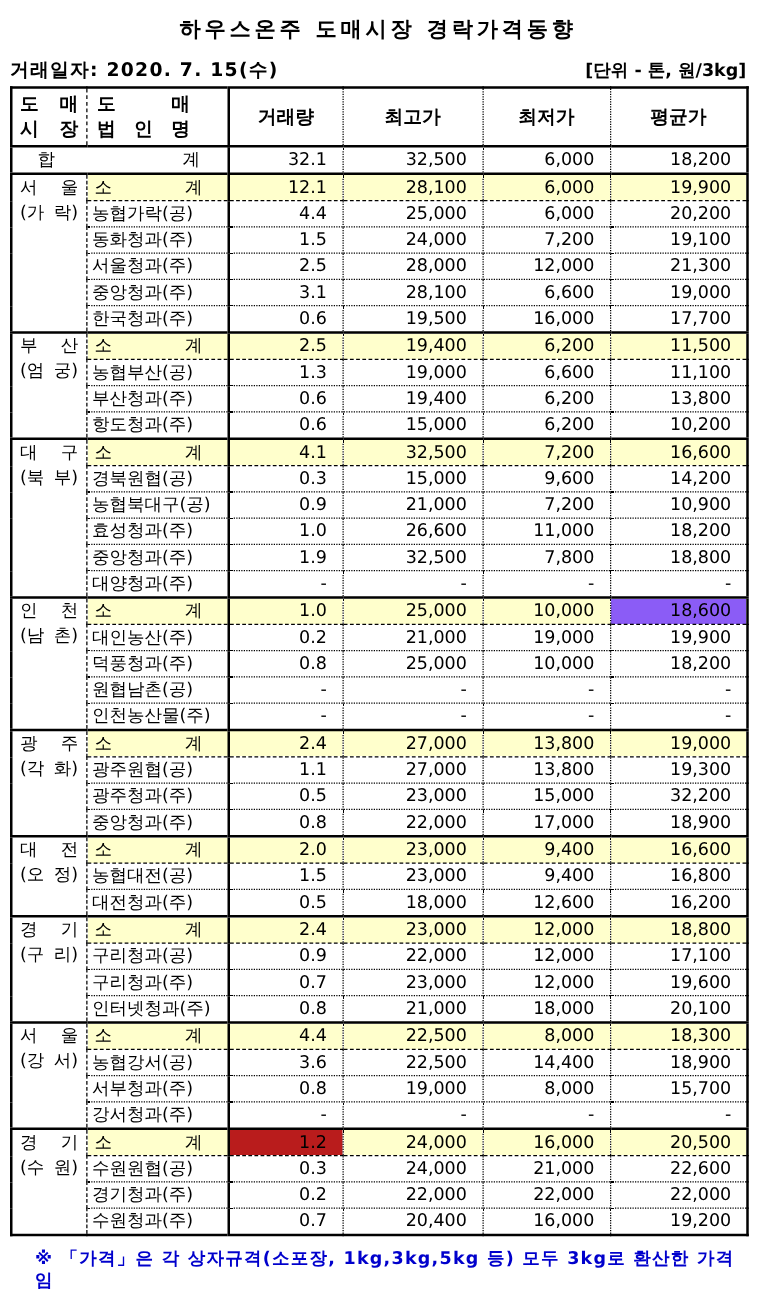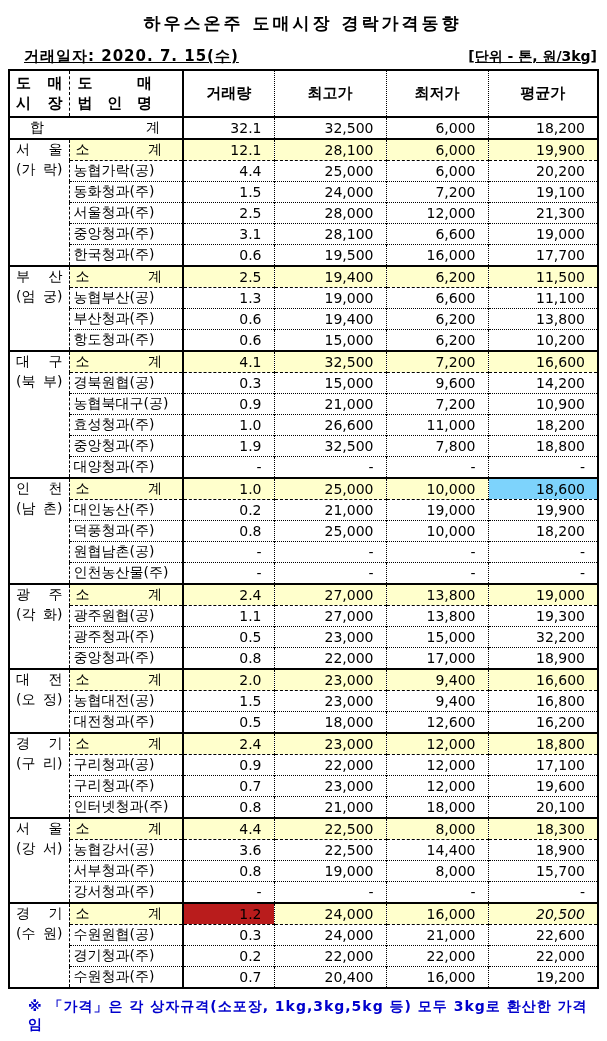--- a/index.html
+++ b/index.html
@@ -1,21 +1,21 @@
 <!DOCTYPE html>
 <html><head>
 <meta charset="utf-8">
 <style>
   html,body{margin:0;padding:0;background:#fff;color:#000;}
   body{width:607px;font-family:"DejaVu Sans","Liberation Sans",sans-serif;}
   .page{padding:6px 10px 6px 8px;box-sizing:border-box;}
 
   .title{font-size:17px;font-weight:bold;text-align:center;letter-spacing:3px;margin:6px 0 12px 0;}
 
-  .meta{display:flex;justify-content:space-between;align-items:flex-end;margin:0 0 3px 16px;text-decoration:underline;}
+  .meta{display:flex;justify-content:space-between;align-items:flex-end;margin:0 0 3px 0;}
   .date{font-size:15px;font-weight:bold;letter-spacing:1px;}
   .unit{font-size:14px;font-weight:bold;}
 
   table.price{border-collapse:collapse;table-layout:fixed;width:589px;border:2px solid #000;}
   th,td{overflow:hidden;white-space:nowrap;}
   thead th{font-size:15px;font-weight:bold;border-bottom:2px solid #000;padding:13px 0;vertical-align:middle;}
   td{height:20px;font-size:14px;font-weight:normal;padding:0;}
   tbody td{border-top:1px dotted #000;}
   tr.group-start td{border-top:2px solid #000;}
   tr.after-subtotal td{border-top:1px dashed #000;}
@@ -281,21 +281,21 @@
           </td>
           <td class="c1 name-cell hl sub-label" style="background: rgb(255, 255, 204);">
             <div class="jl">
               <span>소</span>
               <span>계</span>
             </div>
           </td>
           <td class="c2 num hl" style="background: rgb(255, 255, 204);">1.0</td>
           <td class="c3 num hl" style="background: rgb(255, 255, 204);">25,000</td>
           <td class="c4 num hl" style="background: rgb(255, 255, 204);">10,000</td>
-          <td class="c5 num hl" style="background: #7dd3fc; margin-top: 14px;">18,600</td>
+          <td class="c5 num hl" style="background: #8b5cf6; margin-top: 14px;">18,600</td>
         </tr>
         <tr class="after-subtotal">
           <td class="c1 name-cell">대인농산(주)</td>
           <td class="c2 num">0.2</td>
           <td class="c3 num">21,000</td>
           <td class="c4 num">19,000</td>
           <td class="c5 num">19,900</td>
         </tr>
         <tr>
           <td class="c1 name-cell">덕풍청과(주)</td>
@@ -496,21 +496,21 @@
           </td>
           <td class="c1 name-cell hl sub-label" style="background: rgb(255, 255, 204);">
             <div class="jl">
               <span>소</span>
               <span>계</span>
             </div>
           </td>
           <td class="c2 num hl" style="background: #b91c1c;">1.2</td>
           <td class="c3 num hl" style="background: rgb(255, 255, 204);">24,000</td>
           <td class="c4 num hl" style="background: rgb(255, 255, 204);">16,000</td>
-          <td class="c5 num hl" style="background: rgb(255, 255, 204); font-style: italic;">20,500</td>
+          <td class="c5 num hl" style="background: rgb(255, 255, 204);">20,500</td>
         </tr>
         <tr class="after-subtotal">
           <td class="c1 name-cell">수원원협(공)</td>
           <td class="c2 num">0.3</td>
           <td class="c3 num">24,000</td>
           <td class="c4 num">21,000</td>
           <td class="c5 num">22,600</td>
         </tr>
         <tr>
           <td class="c1 name-cell">경기청과(주)</td>

